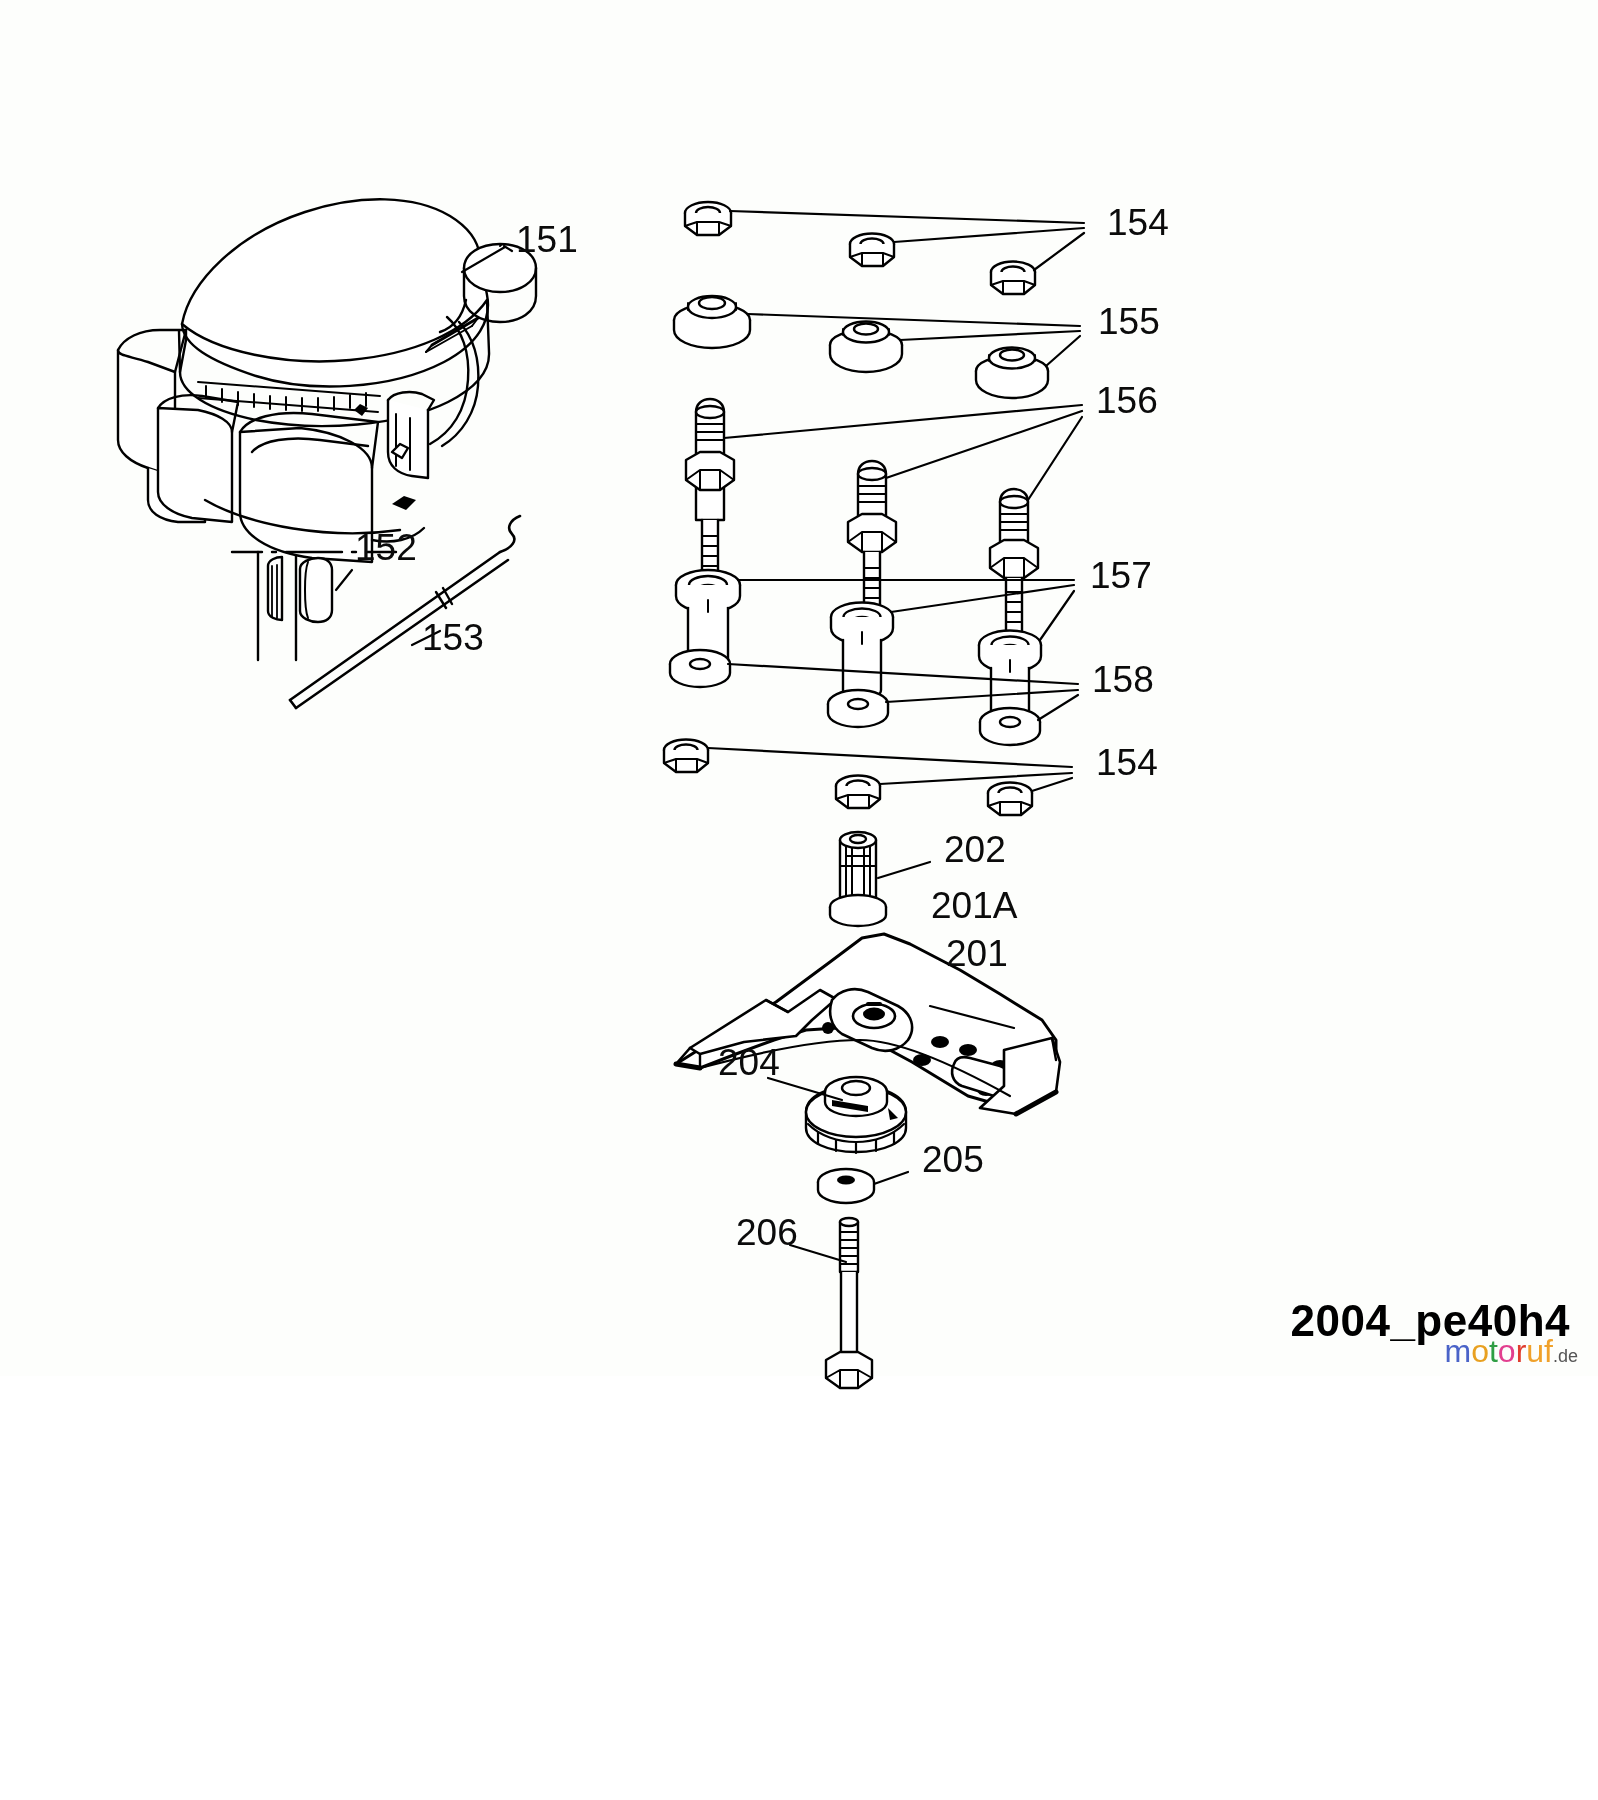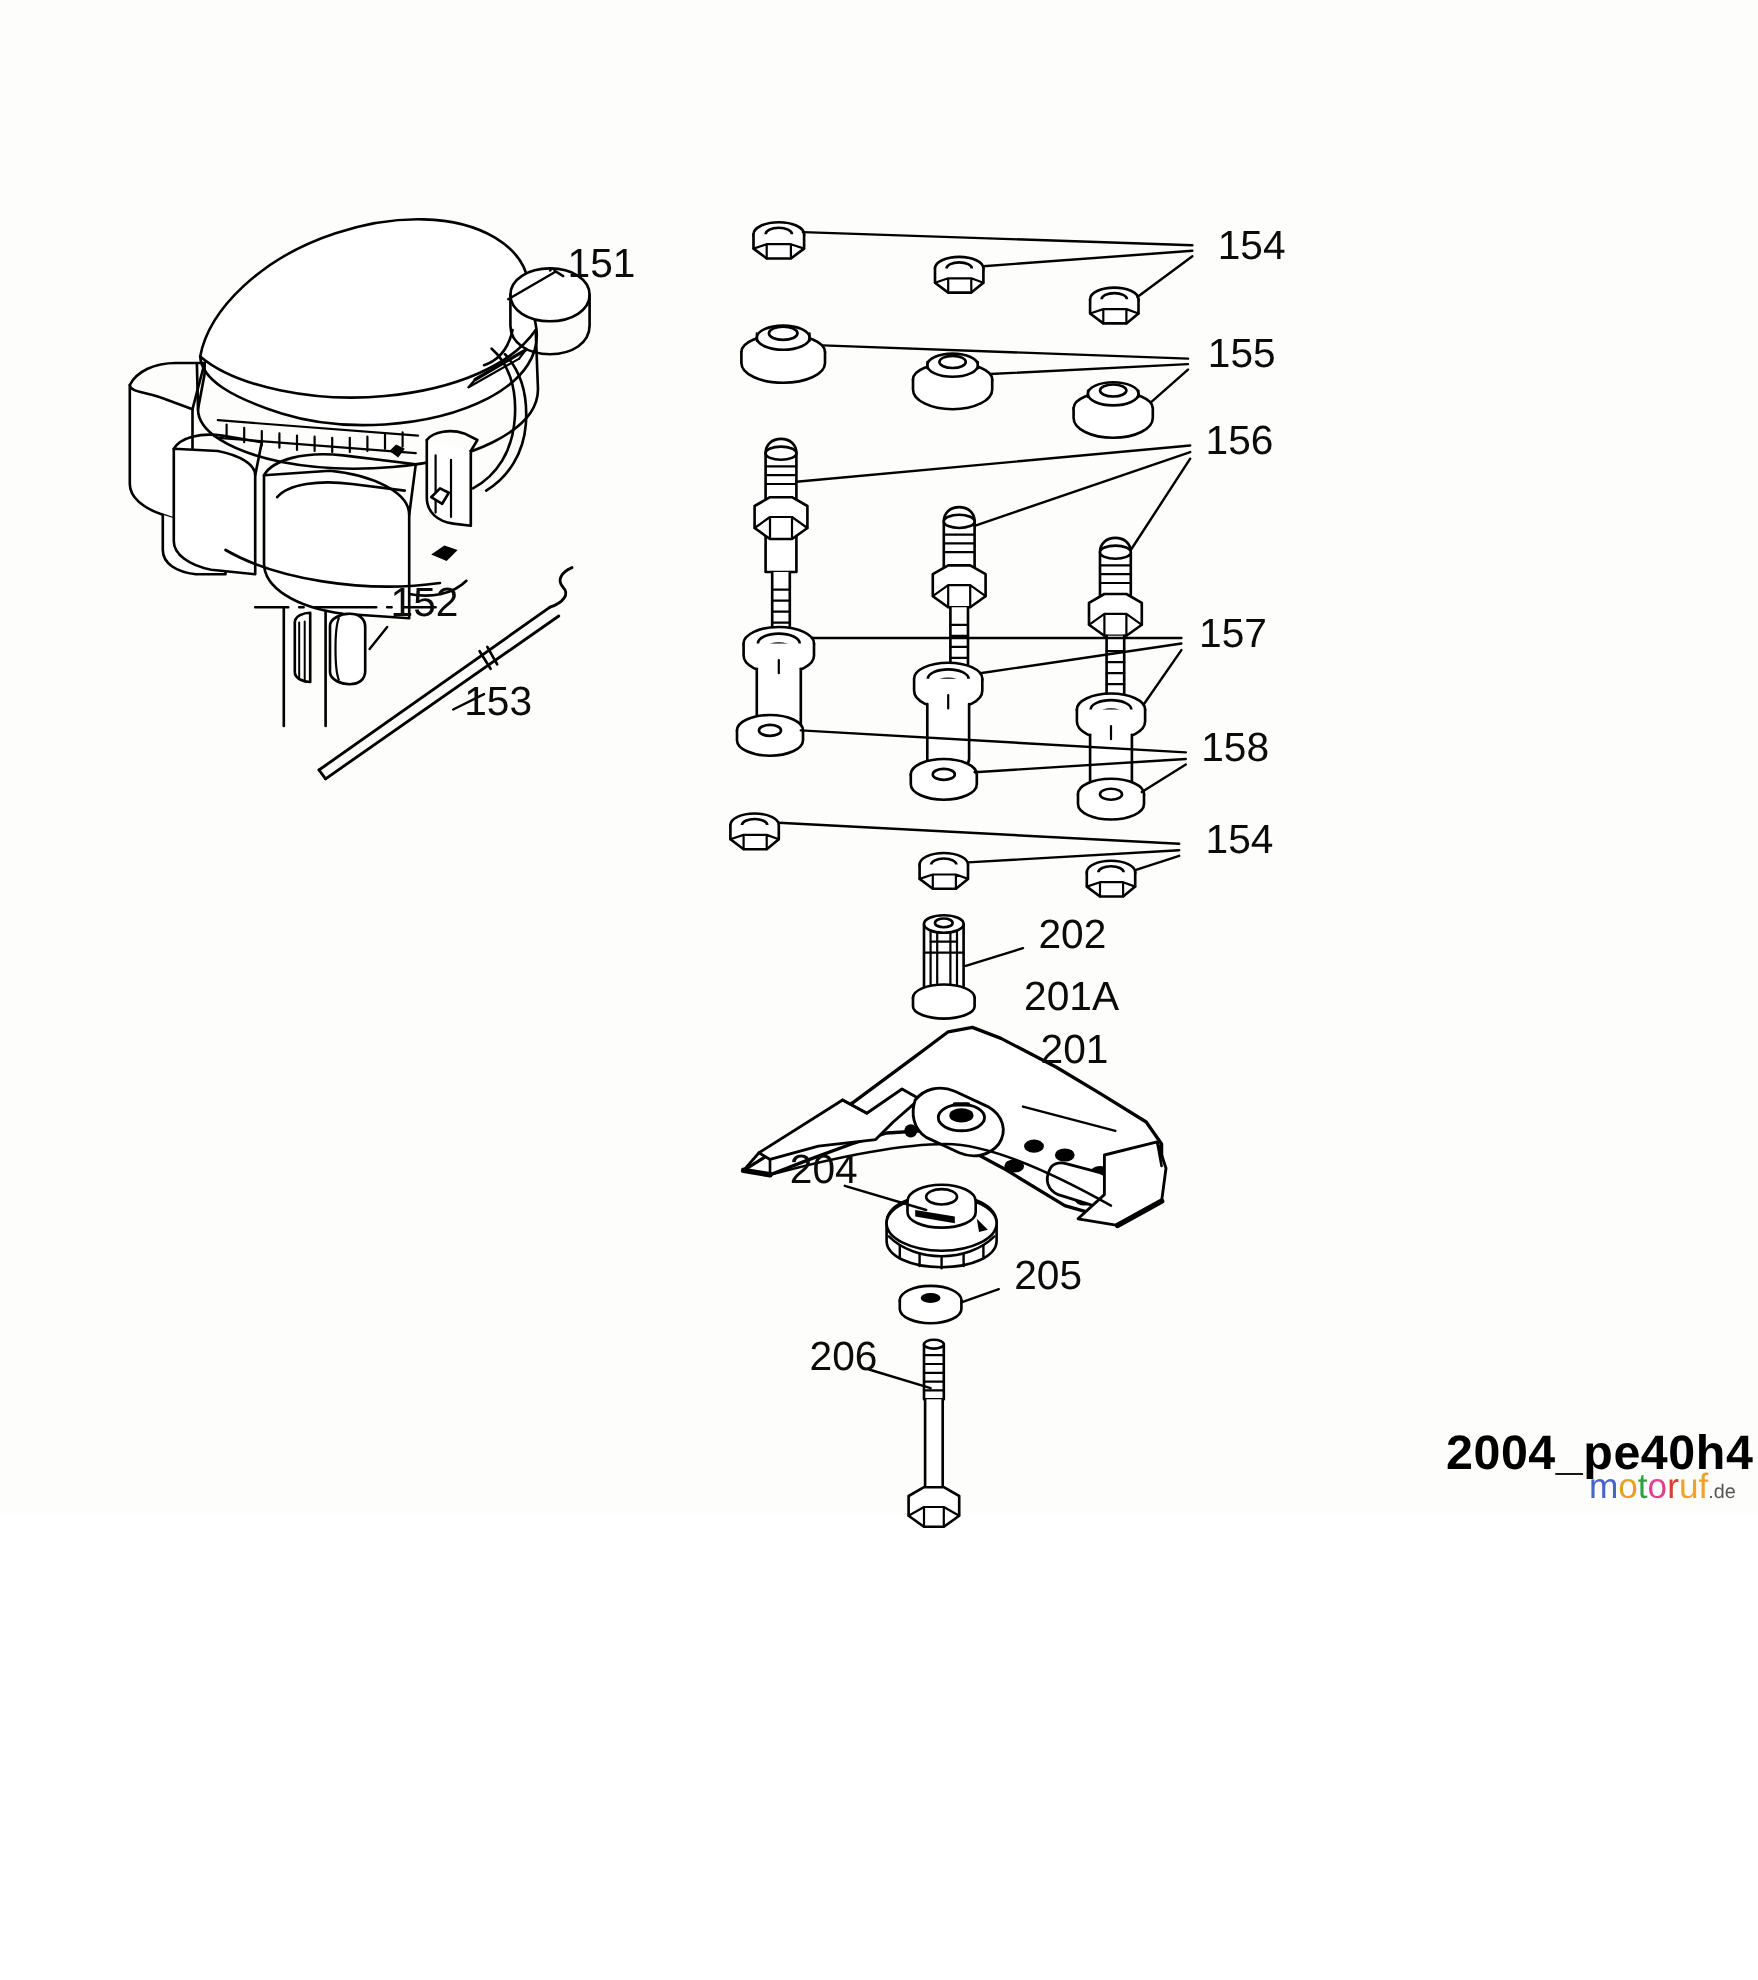--- a/index.html
+++ b/index.html
@@ -1,20 +1,20 @@
 <!DOCTYPE html>
 <html><head>
 <meta charset="utf-8">
 <style>
   html,body{margin:0;padding:0;background:#fff;}
   body{width:1598px;height:1800px;font-family:"Liberation Sans",sans-serif;position:relative;overflow:hidden;}
   #sheet{position:absolute;inset:0;width:1598px;height:1376px;background:#fdfefc;}
   svg.diagram{position:absolute;left:0;top:0;width:1598px;height:1800px;}
   .lbl{font-family:"Liberation Sans",sans-serif;font-size:37px;fill:#0b0b0b;}
-  .drawing-no{position:absolute;right:4px;bottom:30px;font-family:"Liberation Sans",sans-serif;
+  .drawing-no{position:absolute;right:28px;bottom:30px;font-family:"Liberation Sans",sans-serif;
      font-size:44px;font-weight:bold;letter-spacing:.5px;color:#000;white-space:nowrap;margin-top:32px;}
   .wm{position:absolute;right:20px;bottom:6px;font-family:Liberation Sans, sans-serif;font-size:32px;white-space:nowrap;}
   .wm .dot{font-size:18px;color:#555;}
   .wm span{line-height:1;}
 </style>
 </head>
 <body>
 
 <div id="sheet">
 

